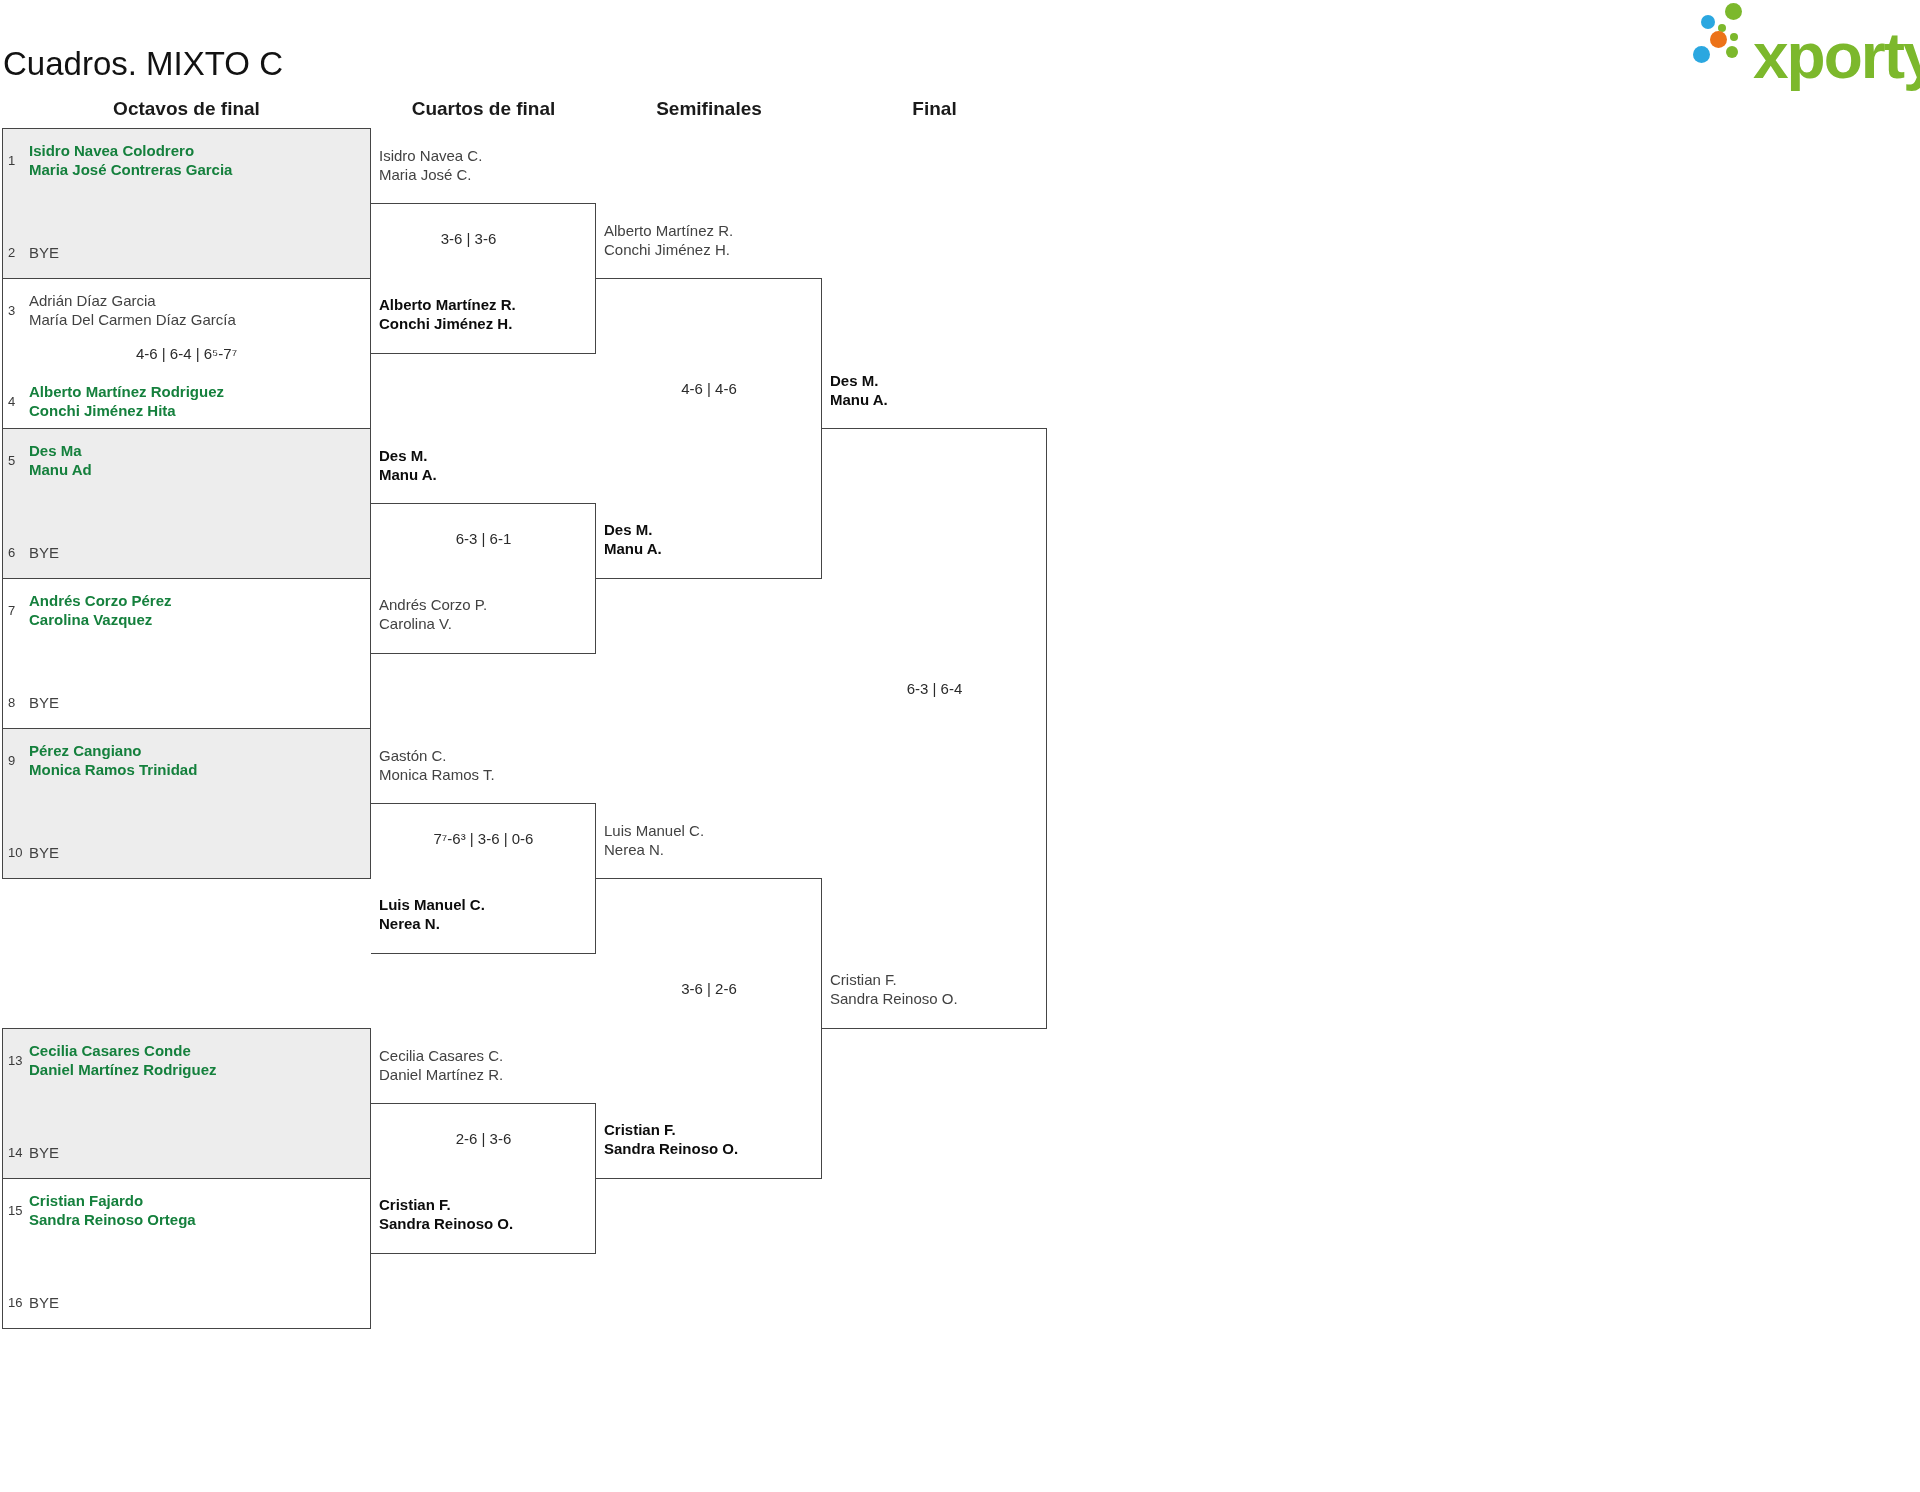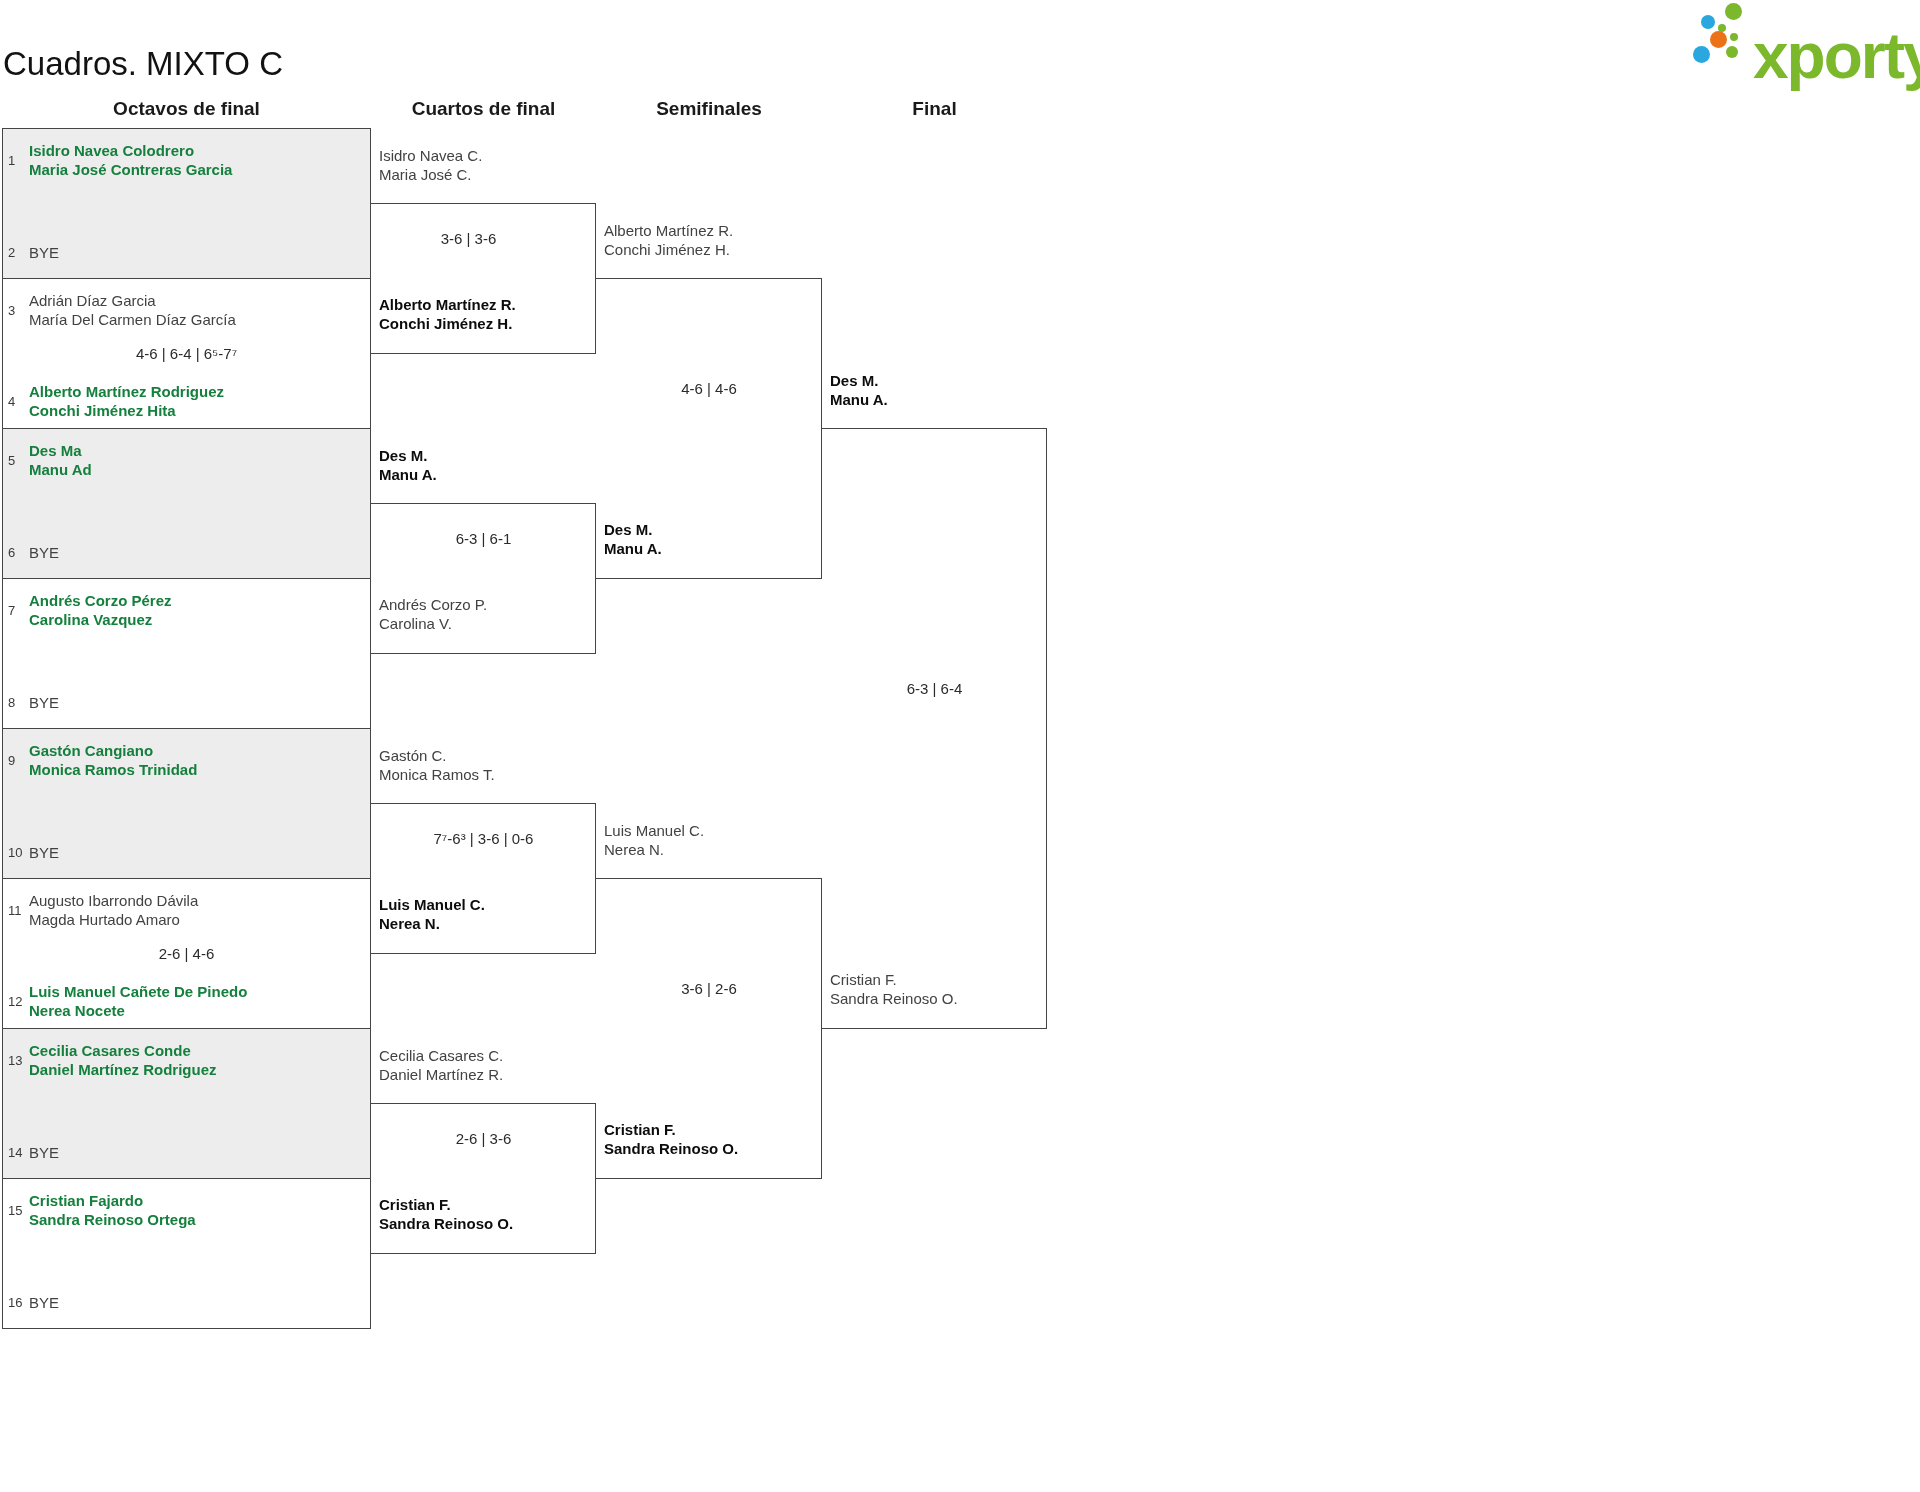--- a/index.html
+++ b/index.html
@@ -113,42 +113,29 @@
     </div>
     <div class="seed sy">8</div>
     <div class="tm ty">
       <div>BYE</div>
     </div>
   </div>
 
   <div class="r1box g" style="top:728px;">
     <div class="seed st">9</div>
     <div class="tm tt w">
-      <div>Gastón Cangiano</div>
+      <div>Pérez Cangiano</div>
       <div>Monica Ramos Trinidad</div>
     </div>
     <div class="seed sy">10</div>
     <div class="tm ty">
       <div>BYE</div>
     </div>
   </div>
 
-  <div class="r1box" style="top:878px;">
-    <div class="seed st">11</div>
-    <div class="tm tt">
-      <div>Augusto Ibarrondo Dávila</div>
-      <div>Magda Hurtado Amaro</div>
-    </div>
-    <div class="msc">2-6 | 4-6</div>
-    <div class="seed sb">12</div>
-    <div class="tm tb w">
-      <div>Luis Manuel Cañete De Pinedo</div>
-      <div>Nerea Nocete</div>
-    </div>
-  </div>
 
   <div class="r1box g" style="top:1028px;">
     <div class="seed st">13</div>
     <div class="tm tt w">
       <div>Cecilia Casares Conde</div>
       <div>Daniel Martínez Rodriguez</div>
     </div>
     <div class="seed sy">14</div>
     <div class="tm ty">
       <div>BYE</div>

